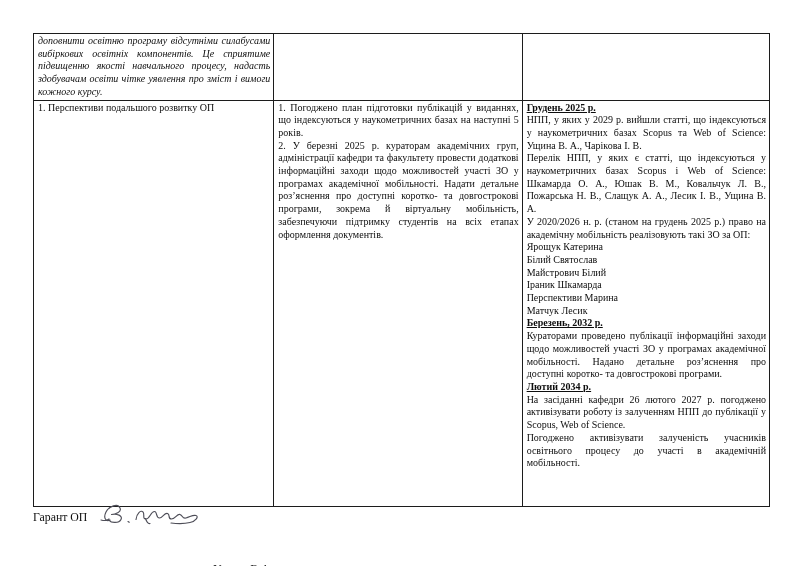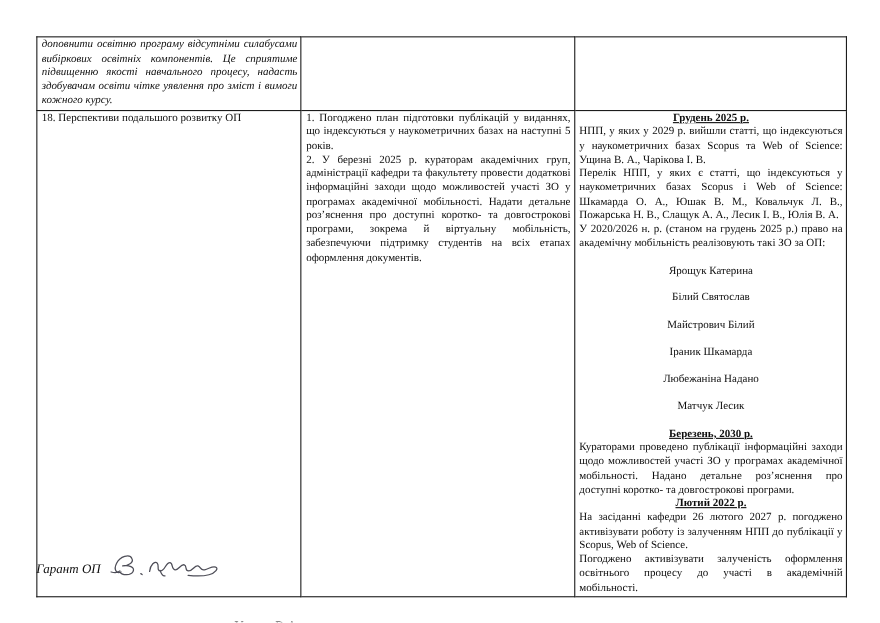--- a/index.html
+++ b/index.html
@@ -37,29 +37,28 @@
   }
   tr.row-carryover { height: 66px; }
   tr.row-item      { height: 406px; }
   .justify { text-align: justify; text-justify: inter-word; }
   .italic  { font-style: italic; }
   .para    { margin: 0; }
   .section-heading {
     font-weight: bold;
     text-decoration: underline;
     margin: 0;
-    text-align: center;
   }
-  .student-line { margin: 12px; text-align: center; }
+  .student-line { margin: 0; text-align: left; }
   .footer-label, .footer-name {
     position: absolute;
     font-size: 11.8px;
     white-space: nowrap;
   }
-  .footer-label { left: 33px;  top: 510px; font-style: italic; }
+  .footer-label { left: 33px;  top: 510px; }
   .footer-name  { left: 213px; top: 526px; margin-top: 36px; }
   .signature {
     position: absolute;
     left: 95px;
     top: 499px;
     width: 112px;
     height: 32px;
   }
 </style>
 </head>
@@ -76,47 +75,47 @@
     <tbody>
         <tr class="row-carryover">
       <td>
         <div class="para justify italic">доповнити освітню програму відсутніми силабусами вибіркових освітніх компонентів. Це сприятиме підвищенню якості навчального процесу, надасть здобувачам освіти чітке уявлення про зміст і вимоги кожного курсу.</div>
       </td>
       <td></td>
       <td></td>
     </tr>
     <tr class="row-item">
       <td>
-        <div class="para">18. Перспективи подальшого розвитку ОП</div>
+        <div class="para">1. Перспективи подальшого розвитку ОП</div>
       </td>
       <td>
         <div class="para justify">1. Погоджено план підготовки публікацій у виданнях, що індексуються у наукометричних базах на наступні 5 років.</div>
         <div class="para justify">2. У березні 2025 р. кураторам академічних груп, адміністрації кафедри та факультету провести додаткові інформаційні заходи щодо можливостей участі ЗО у програмах академічної мобільності. Надати детальне роз’яснення про доступні коротко- та довгострокові програми, зокрема й віртуальну мобільність, забезпечуючи підтримку студентів на всіх етапах оформлення документів.</div>
       </td>
       <td>
         <div>
           <div class="section-heading">Грудень 2025 р.</div>
           <div class="para justify">НПП, у яких у 2029 р. вийшли статті, що індексуються у наукометричних базах Scopus та Web of Science: Ущина В. А., Чарікова І. В.</div>
-          <div class="para justify">Перелік НПП, у яких є статті, що індексуються у наукометричних базах Scopus і Web of Science: Шкамарда О. А., Юшак В. М., Ковальчук Л. В., Пожарська Н. В., Слащук А. А., Лесик І. В., Юлія В. А.</div>
+          <div class="para justify">Перелік НПП, у яких є статті, що індексуються у наукометричних базах Scopus і Web of Science: Шкамарда О. А., Юшак В. М., Ковальчук Л. В., Пожарська Н. В., Слащук А. А., Лесик І. В., Ущина В. А.</div>
           <div class="para justify">У 2020/2026 н. р. (станом на грудень 2025 р.) право на академічну мобільність реалізовують такі ЗО за ОП:</div>
           <div class="student-line">Ярощук Катерина</div>
           <div class="student-line">Білий Святослав</div>
           <div class="student-line">Майстрович Білий</div>
           <div class="student-line">Іраник Шкамарда</div>
-          <div class="student-line">Любежаніна Надано</div>
+          <div class="student-line">Перспективи Марина</div>
           <div class="student-line">Матчук Лесик</div>
         </div>
         <div>
-          <div class="section-heading">Березень, 2030 р.</div>
+          <div class="section-heading">Березень, 2032 р.</div>
           <div class="para justify">Кураторами проведено публікації інформаційні заходи щодо можливостей участі ЗО у програмах академічної мобільності. Надано детальне роз’яснення про доступні коротко- та довгострокові програми.</div>
         </div>
         <div>
-          <div class="section-heading">Лютий 2022 р.</div>
+          <div class="section-heading">Лютий 2034 р.</div>
           <div class="para justify">На засіданні кафедри 26 лютого 2027 р. погоджено активізувати роботу із залученням НПП до публікації у Scopus, Web of Science.</div>
-          <div class="para justify">Погоджено активізувати залученість оформлення освітнього процесу до участі в академічній мобільності.</div>
+          <div class="para justify">Погоджено активізувати залученість учасників освітнього процесу до участі в академічній мобільності.</div>
         </div>
       </td>
     </tr>
   </tbody>
     </table>
 
   <div class="footer-label">Гарант ОП</div>
 
   <svg class="signature" viewBox="0 0 112 32" aria-hidden="true">
     <g fill="none" stroke="#4e4e58" stroke-width="1.15" stroke-linecap="round" stroke-linejoin="round">

